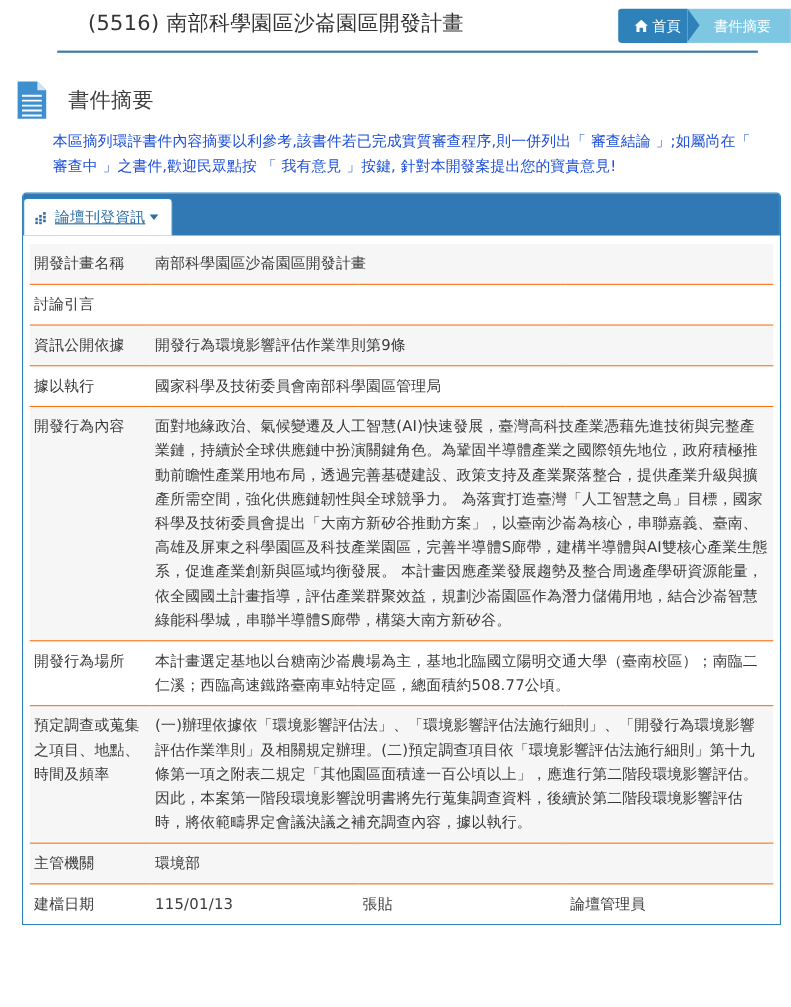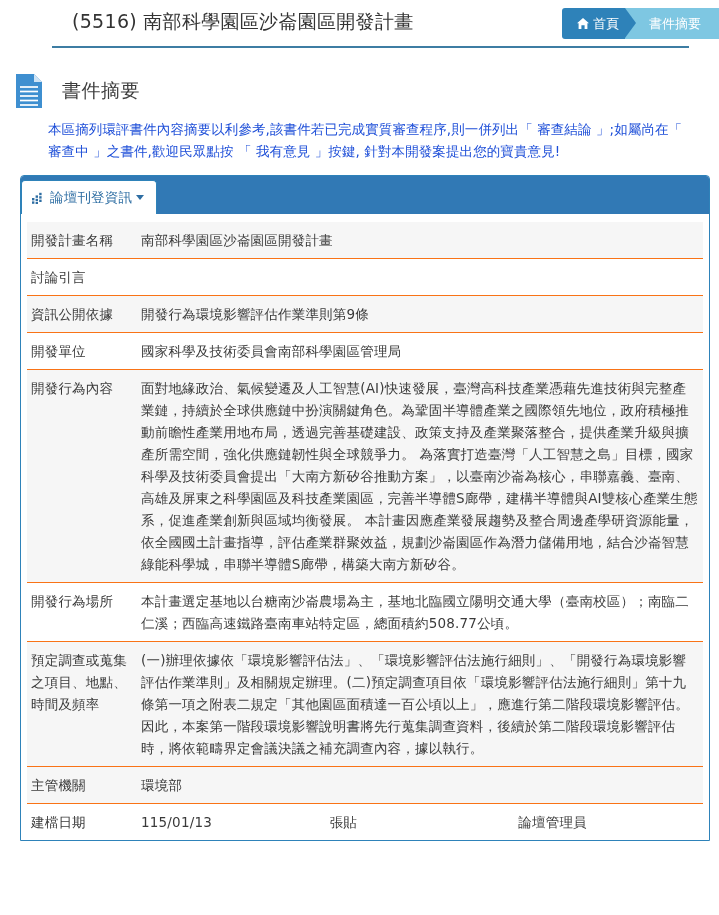--- a/index.html
+++ b/index.html
@@ -82,21 +82,22 @@
     color: #ffffff;
   }
   .home-icon {
     display:inline-block;
     width: 14px; height: 13px;
     margin-right: 3px;
   }
   .home-icon svg { display:block; }
 
   .title-row {
-    padding: 6px 0 0 72px;
+    padding: 6px 0 0 48px;
+    margin-left: 32px;
   }
   .doc-title {
     font-size: 19px;
     color: #333333;
     line-height: 30px;
     letter-spacing: .3px;
   }
   .title-rule {
     margin: 10px 0 0 52px;
     width: 637px;
@@ -162,20 +163,21 @@
   .tab-grid-icon {
     width: 13px; height: 13px;
     margin-right: 5px;
     flex: 0 0 13px;
   }
   .tab-grid-icon svg { display:block; }
   .tab-label {
     font-size: 13.5px;
     color: #2e6ea3;
     letter-spacing: .2px;
+    text-decoration: underline;
   }
   .tab-caret {
     margin-left: 4px;
     width: 0; height: 0;
     border-left: 4px solid transparent;
     border-right: 4px solid transparent;
     border-top: 5px solid #2e6ea3;
   }
 
   .panel-body {
@@ -292,21 +294,21 @@
         </tr>
         <tr>
           <th class="lbl">討論引言</th>
           <td class="val" colspan="3"></td>
         </tr>
         <tr class="striped">
           <th class="lbl">資訊公開依據</th>
           <td class="val" colspan="3">開發行為環境影響評估作業準則第9條</td>
         </tr>
         <tr>
-          <th class="lbl">開發單位</th>
+          <th class="lbl">據以執行</th>
           <td class="val" colspan="3">國家科學及技術委員會南部科學園區管理局</td>
         </tr>
         <tr class="striped">
           <th class="lbl">開發行為內容</th>
           <td class="val" colspan="3">面對地緣政治、氣候變遷及人工智慧(AI)快速發展，臺灣高科技產業憑藉先進技術與完整產業鏈，持續於全球供應鏈中扮演關鍵角色。為鞏固半導體產業之國際領先地位，政府積極推動前瞻性產業用地布局，透過完善基礎建設、政策支持及產業聚落整合，提供產業升級與擴產所需空間，強化供應鏈韌性與全球競爭力。 為落實打造臺灣「人工智慧之島」目標，國家科學及技術委員會提出「大南方新矽谷推動方案」，以臺南沙崙為核心，串聯嘉義、臺南、高雄及屏東之科學園區及科技產業園區，完善半導體S廊帶，建構半導體與AI雙核心產業生態系，促進產業創新與區域均衡發展。 本計畫因應產業發展趨勢及整合周邊產學研資源能量，依全國國土計畫指導，評估產業群聚效益，規劃沙崙園區作為潛力儲備用地，結合沙崙智慧綠能科學城，串聯半導體S廊帶，構築大南方新矽谷。</td>
         </tr>
         <tr>
           <th class="lbl">開發行為場所</th>
           <td class="val" colspan="3">本計畫選定基地以台糖南沙崙農場為主，基地北臨國立陽明交通大學（臺南校區）；南臨二仁溪；西臨高速鐵路臺南車站特定區，總面積約508.77公頃。</td>
         </tr>

